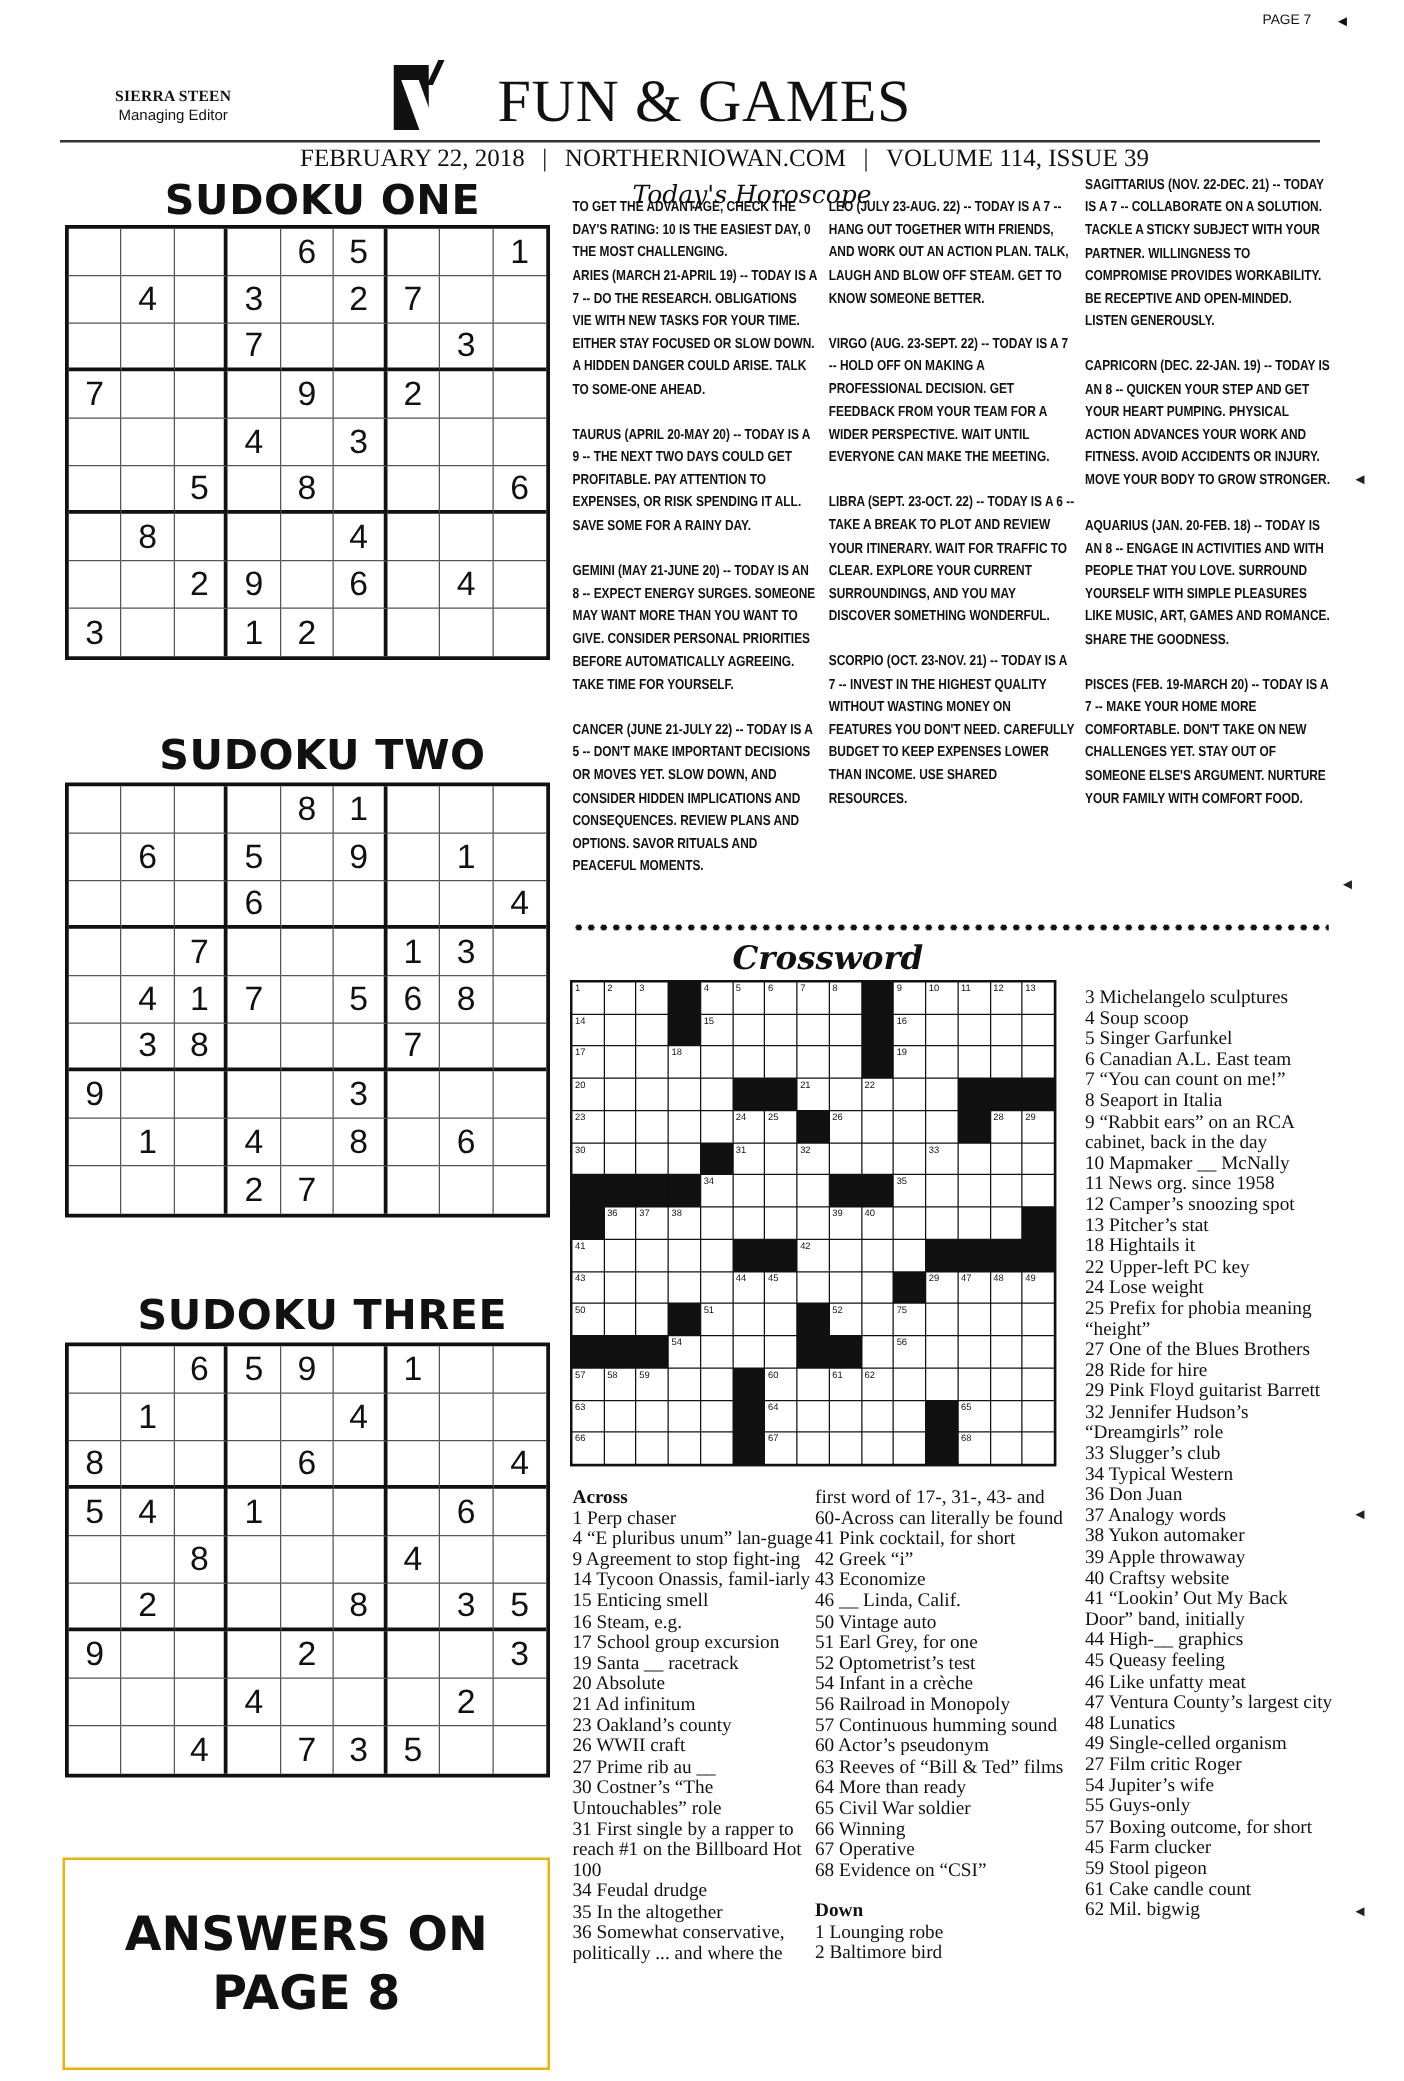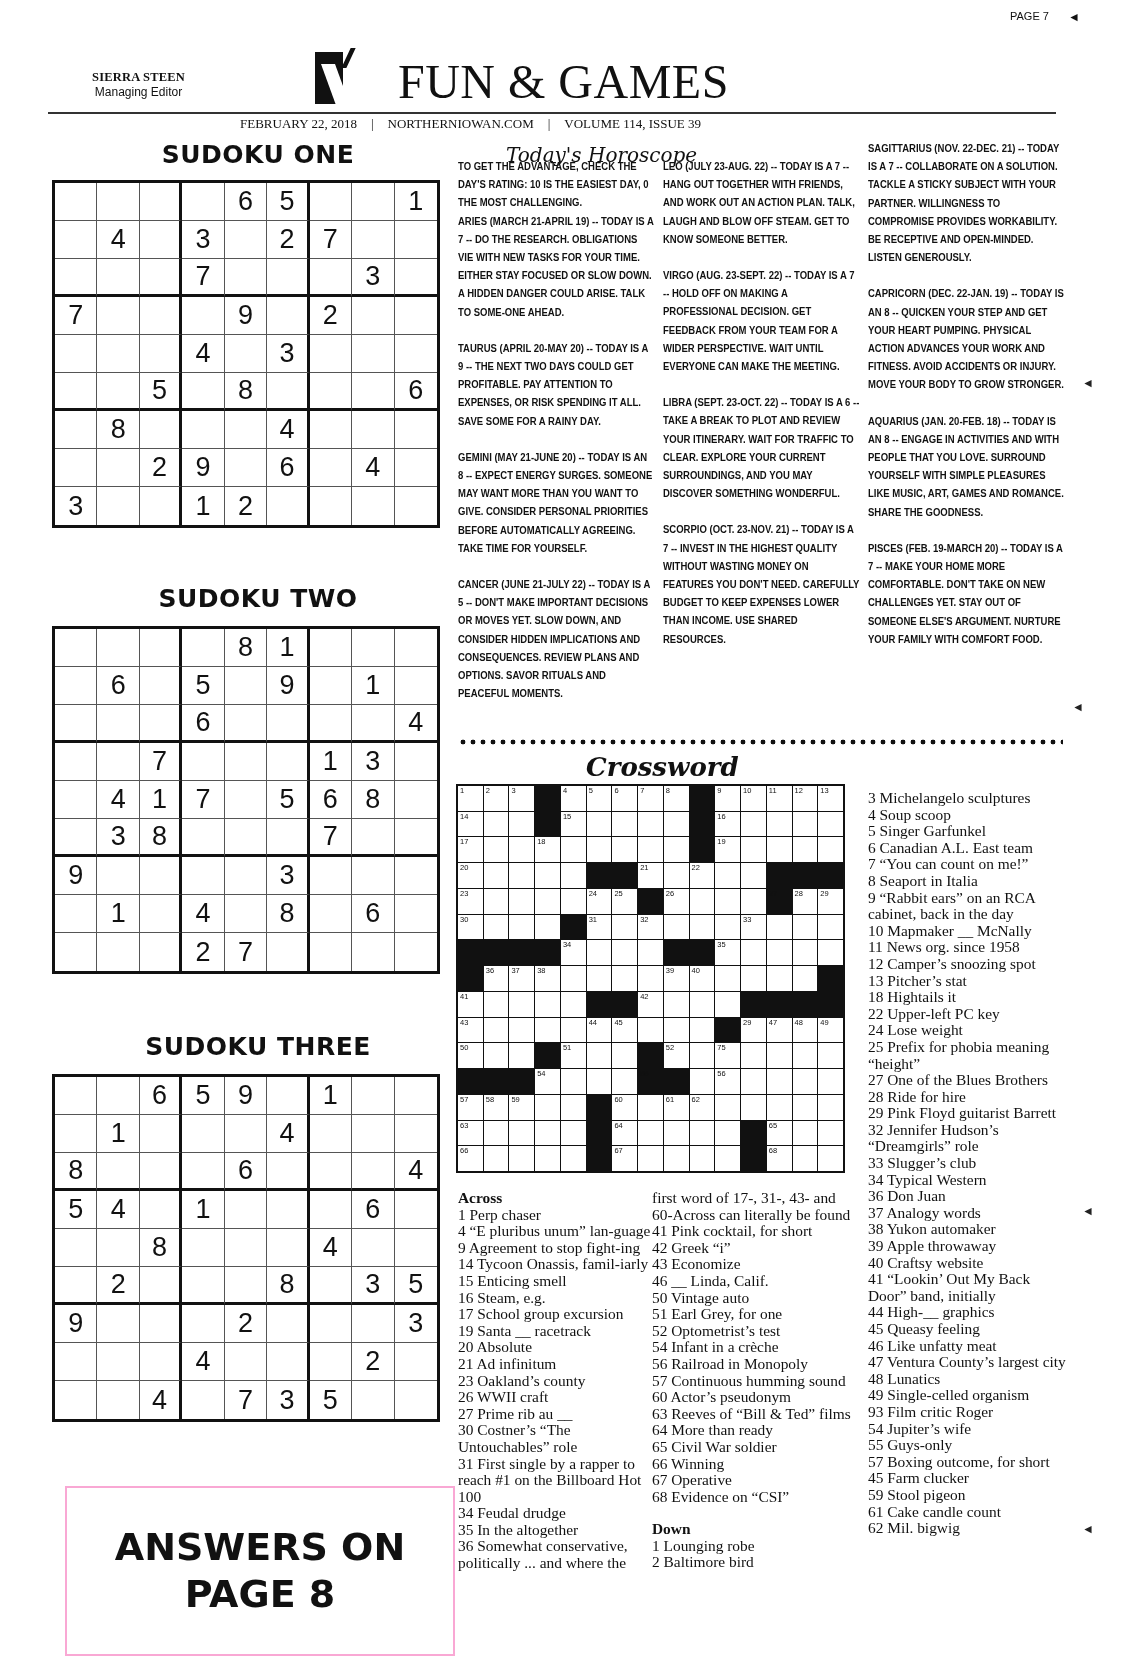--- a/index.html
+++ b/index.html
@@ -10,33 +10,33 @@
   .page-num { position: absolute; left: 1010px; top: 10px; font-family: Liberation Sans, sans-serif; font-size: 11px; }
   .page-mark { position: absolute; left: 1068px; top: 10px; font-size: 12px; }
   .editor { position: absolute; left: 92px; top: 70px; text-align: center; }
   .editor-name { font-family: "Liberation Serif", serif; font-weight: bold; font-size: 12.5px; letter-spacing: 0.2px; }
   .editor-role { font-family: "Liberation Sans", sans-serif; font-size: 12px; }
   .logo-n { position: absolute; left: 315px; top: 52px; width: 28px; height: 52px; background: #111; }
   .logo-n::after { content: ""; position: absolute; left: 6px; top: 12px; width: 14px; height: 40px; background: #fff; transform: skewX(20deg); transform-origin: top left; }
   .logo-tick { position: absolute; left: 346px; top: 48px; width: 5px; height: 20px; background: #111; transform: skewX(-25deg); }
   .title { position: absolute; left: 398px; top: 58px; font-family: "Liberation Serif", serif; font-size: 48px; letter-spacing: 0.5px; line-height: 1; }
   .rule { position: absolute; left: 48px; top: 112px; width: 1008px; height: 2px; background: #333; }
-  .dateline { position: absolute; left: 0; top: 116px; width: 1123px; padding-left: 240px; font-family: "Liberation Serif", serif; font-size: 13px; display: flex; gap: 12px; }
+  .dateline { position: absolute; left: 0; top: 116px; width: 1123px; padding-left: 240px; font-family: "Liberation Serif", serif; font-size: 20px; display: flex; gap: 12px; }
   .dateline .sep { padding: 0 2px; }
 
   
-  .sudoku-title { position: absolute; font-family: "DejaVu Sans", sans-serif; font-weight: bold; font-size: 25px; letter-spacing: 0.5px; text-align: center; width: 360px; }
+  .sudoku-title { position: absolute; font-family: "DejaVu Sans", sans-serif; font-weight: bold; font-size: 33px; letter-spacing: 0.5px; text-align: center; width: 360px; }
   .sudoku { position: absolute; left: 52px; width: 388px; height: 348px; border: 3px solid #111; display: grid; grid-template-columns: repeat(9, 1fr); grid-template-rows: repeat(9, 1fr); }
   .cell { border-right: 1px solid #555; border-bottom: 1px solid #555; font-family: "Liberation Sans", sans-serif; font-size: 27px; display: flex; align-items: center; justify-content: center; }
   .cell.c3, .cell.c6 { border-right: 3px solid #111; }
   .cell.c9 { border-right: none; }
   .cell.r3, .cell.r6 { border-bottom: 3px solid #111; }
   .cell.r9 { border-bottom: none; }
 
-  .answers { position: absolute; left: 65px; top: 1486px; width: 390px; height: 170px; border: 2px solid #f9a8d4; display: flex; flex-direction: column; align-items: center; justify-content: center; font-family: "DejaVu Sans", sans-serif; font-weight: bold; font-size: 38px; line-height: 1.25; text-align: center; }
+  .answers { position: absolute; left: 50px; top: 1486px; width: 390px; height: 170px; border: 2px solid #eab308; display: flex; flex-direction: column; align-items: center; justify-content: center; font-family: "DejaVu Sans", sans-serif; font-weight: bold; font-size: 38px; line-height: 1.25; text-align: center; }
 
   
   .horo-title { position: absolute; left: 506px; top: 143px; font-family: "DejaVu Serif", serif; font-style: italic; font-size: 20px; }
   .horo-col { position: absolute; top: 157px; width: 200px; font-family: "Liberation Sans", sans-serif; font-weight: bold; font-size: 11.6px; line-height: 18.2px; text-transform: uppercase; transform: scaleX(0.82); transform-origin: left top; }
   .horo-col p { margin-bottom: 18px; width: 240px; }
   .horo-col p.tight { margin-bottom: 0; }
   .horo-col1 { left: 458px; top: 157px; }
   .horo-col2 { left: 663px; top: 157px; }
   .horo-col3 { left: 868px; top: 139px; }
   .dots { position: absolute; left: 458px; top: 739px; width: 605px; height: 6px; background-image: radial-gradient(circle, #111 2.4px, transparent 2.6px); background-size: 10px 6px; background-repeat: repeat-x; }
@@ -803,21 +803,21 @@
       <div>38 Yukon automaker</div>
       <div>39 Apple throwaway</div>
       <div>40 Craftsy website</div>
       <div>41 “Lookin’ Out My Back Door” band, initially</div>
       <div>44 High-__ graphics</div>
       <div>45 Queasy feeling</div>
       <div>46 Like unfatty meat</div>
       <div>47 Ventura County’s largest city</div>
       <div>48 Lunatics</div>
       <div>49 Single-celled organism</div>
-      <div>93 Film critic Roger</div>
+      <div>27 Film critic Roger</div>
       <div>54 Jupiter’s wife</div>
       <div>55 Guys-only</div>
       <div>57 Boxing outcome, for short</div>
       <div>45 Farm clucker</div>
       <div>59 Stool pigeon</div>
       <div>61 Cake candle count</div>
       <div>62 Mil. bigwig</div>
     </div>
 </div>
 

